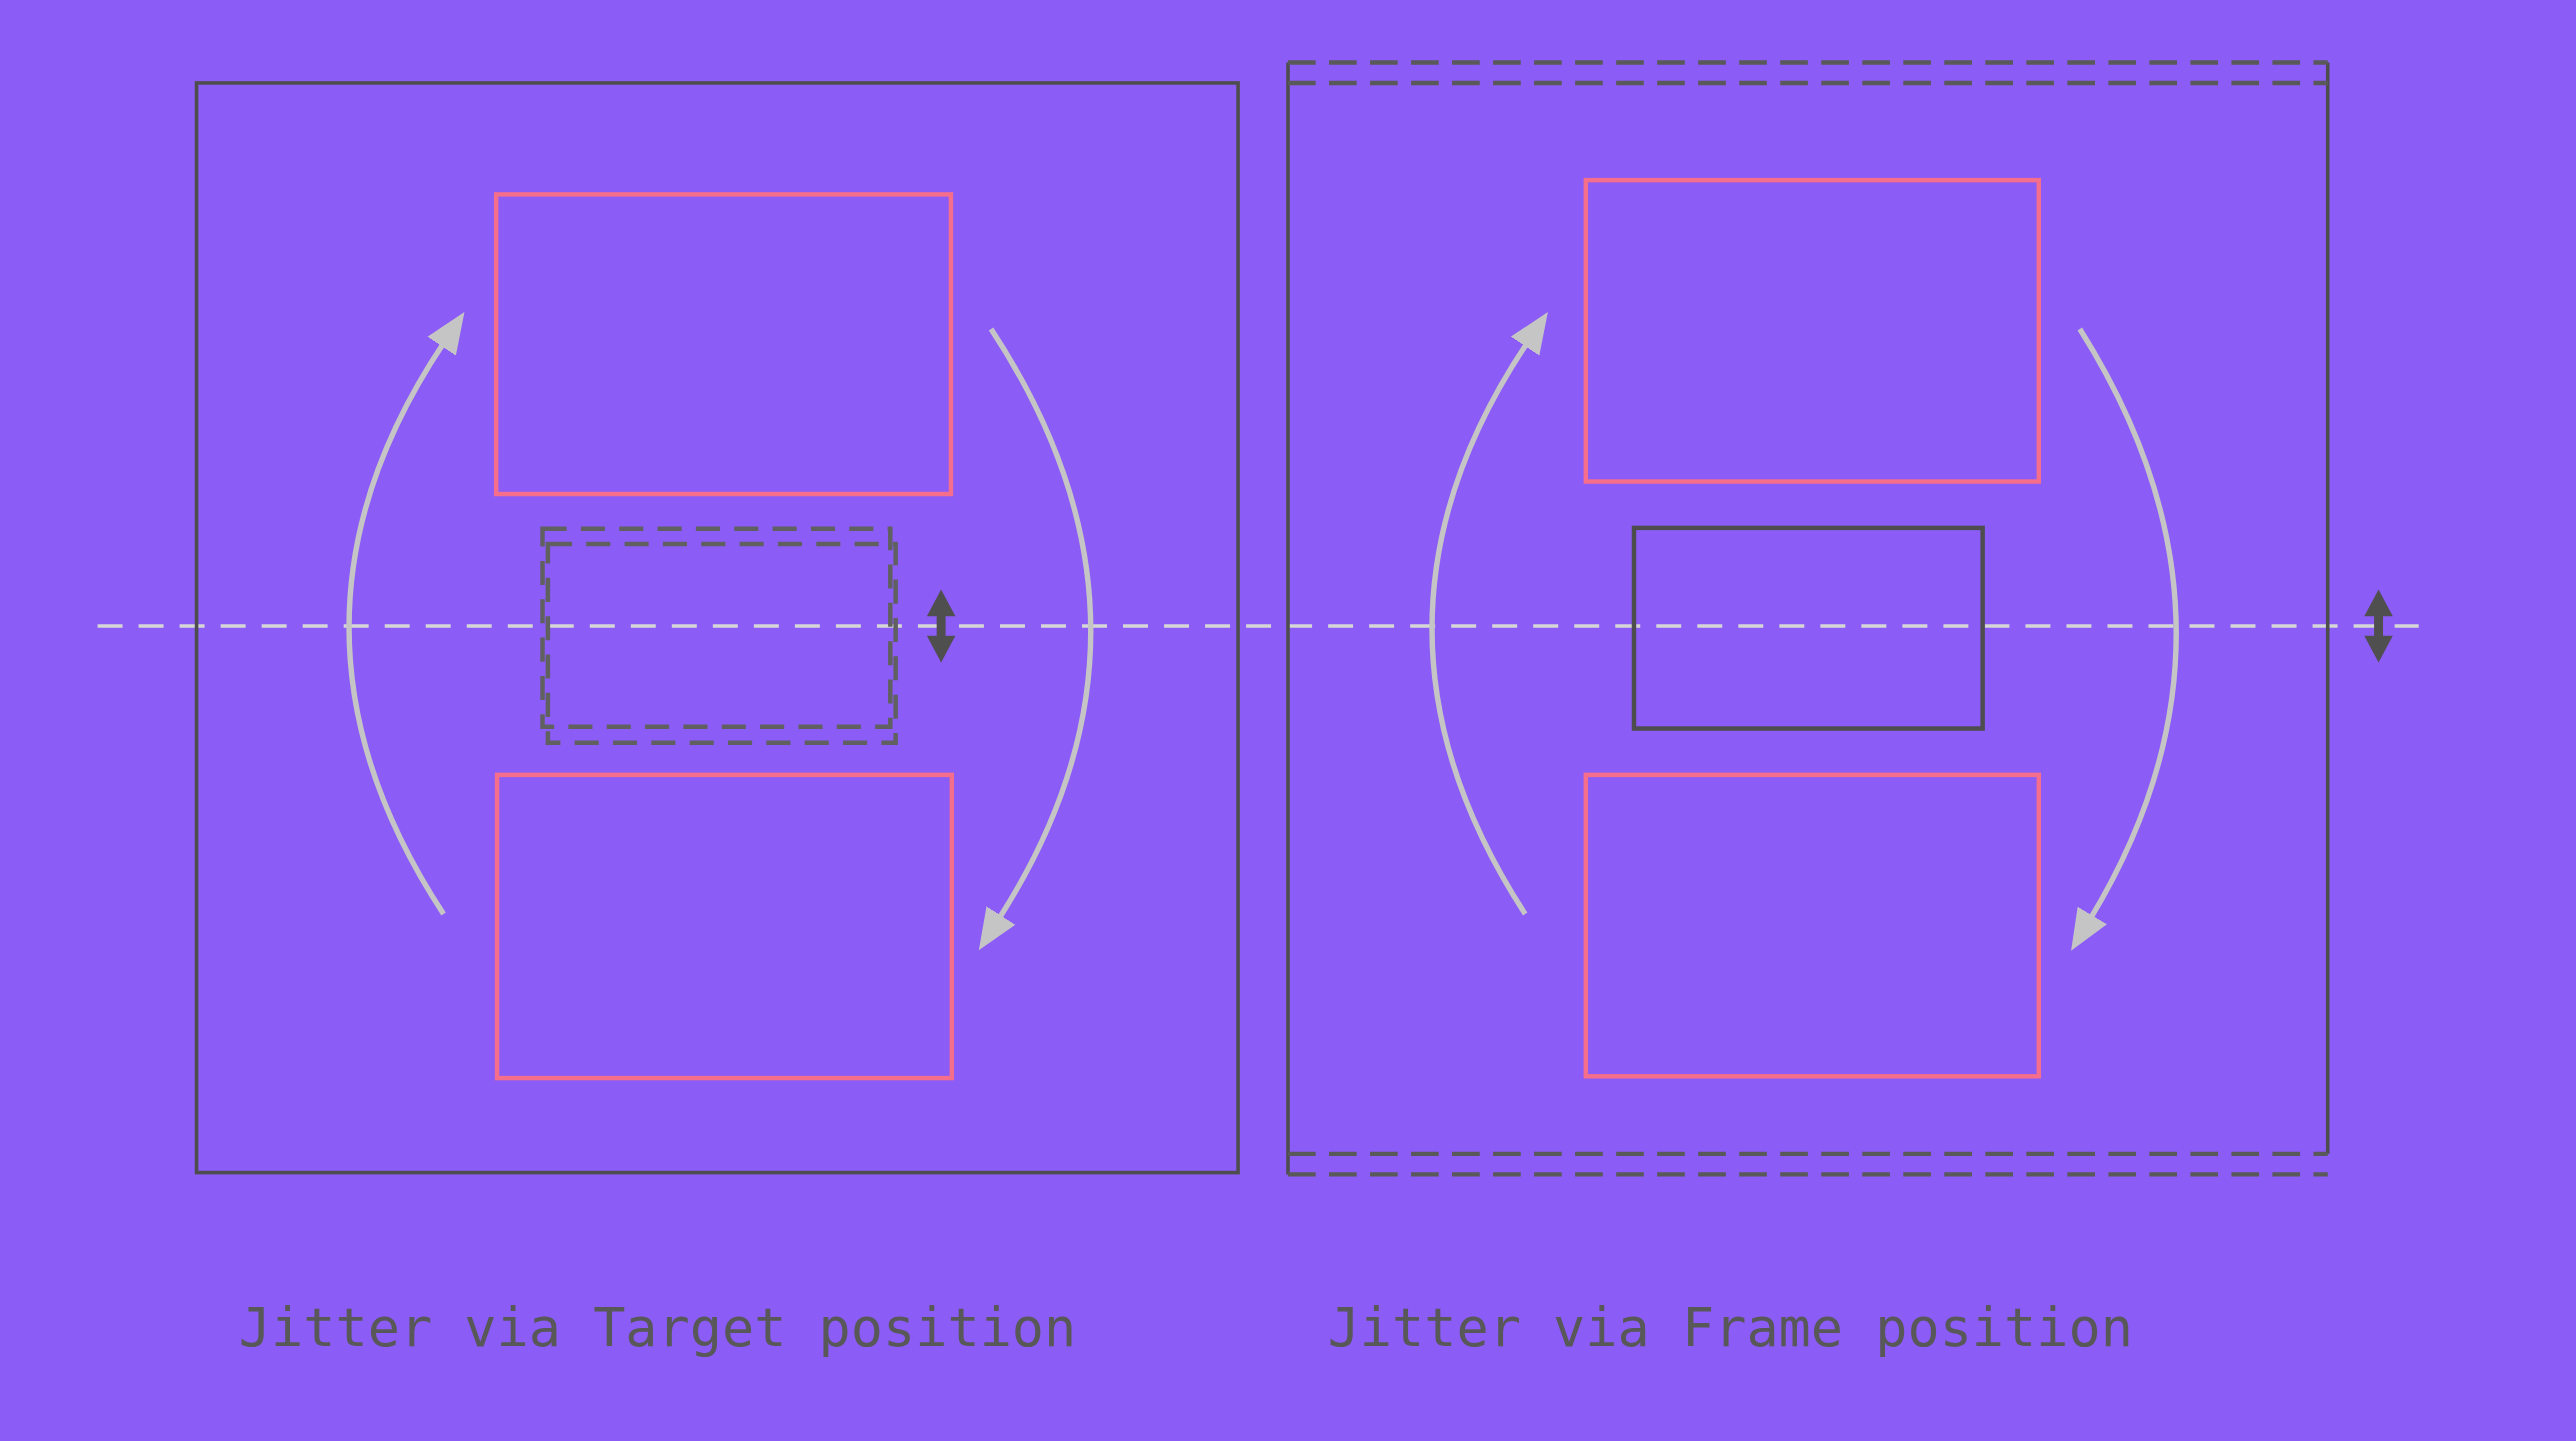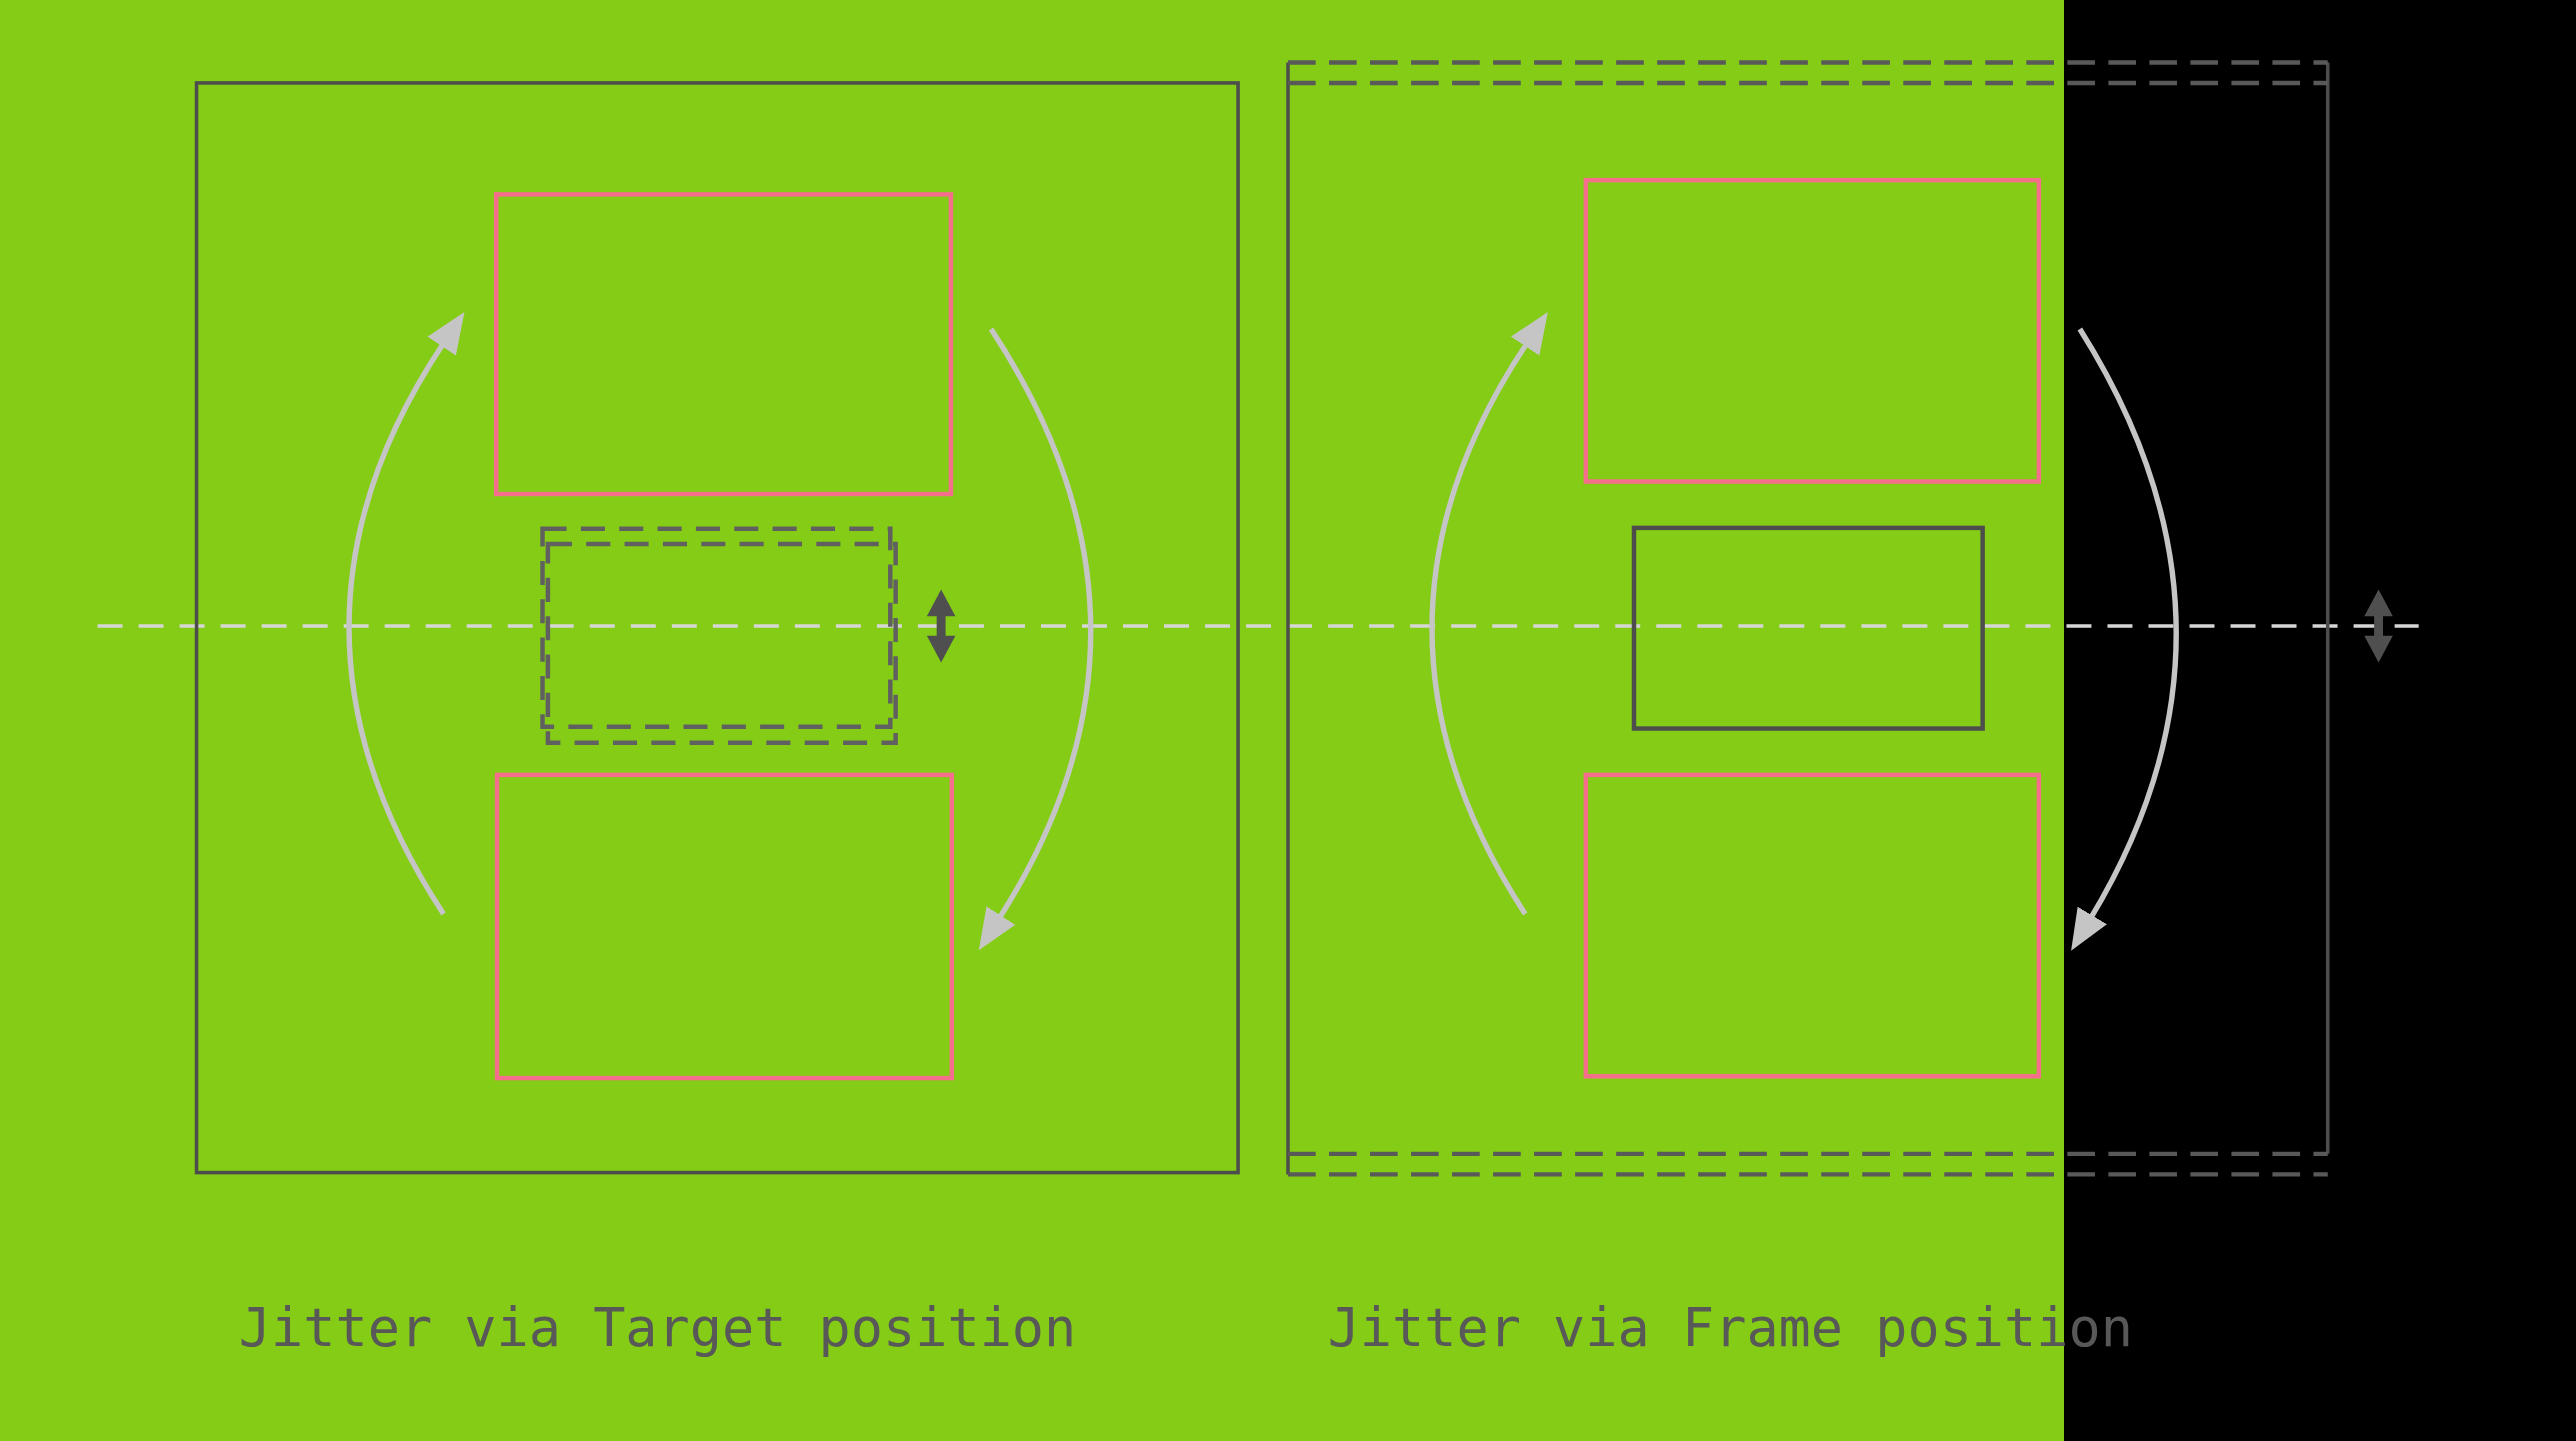--- a/index.html
+++ b/index.html
@@ -5,23 +5,23 @@
   html, body {
     margin: 0;
     padding: 0;
     background: #000000;
     width: 2576px;
     height: 1441px;
     overflow: hidden;
   }
   .stage {
     position: relative;
-    width: 2064px;
+    width: 2576px;
     height: 1441px;
-    background: #84cc16;
+    background: #8b5cf6;
   }
   svg { display: block; }
   .panel-label {
     font-family: "DejaVu Sans Mono", "Liberation Mono", monospace;
     font-size: 60px;
     letter-spacing: 0px;
   }
 </style>
 </head>
 <body>

